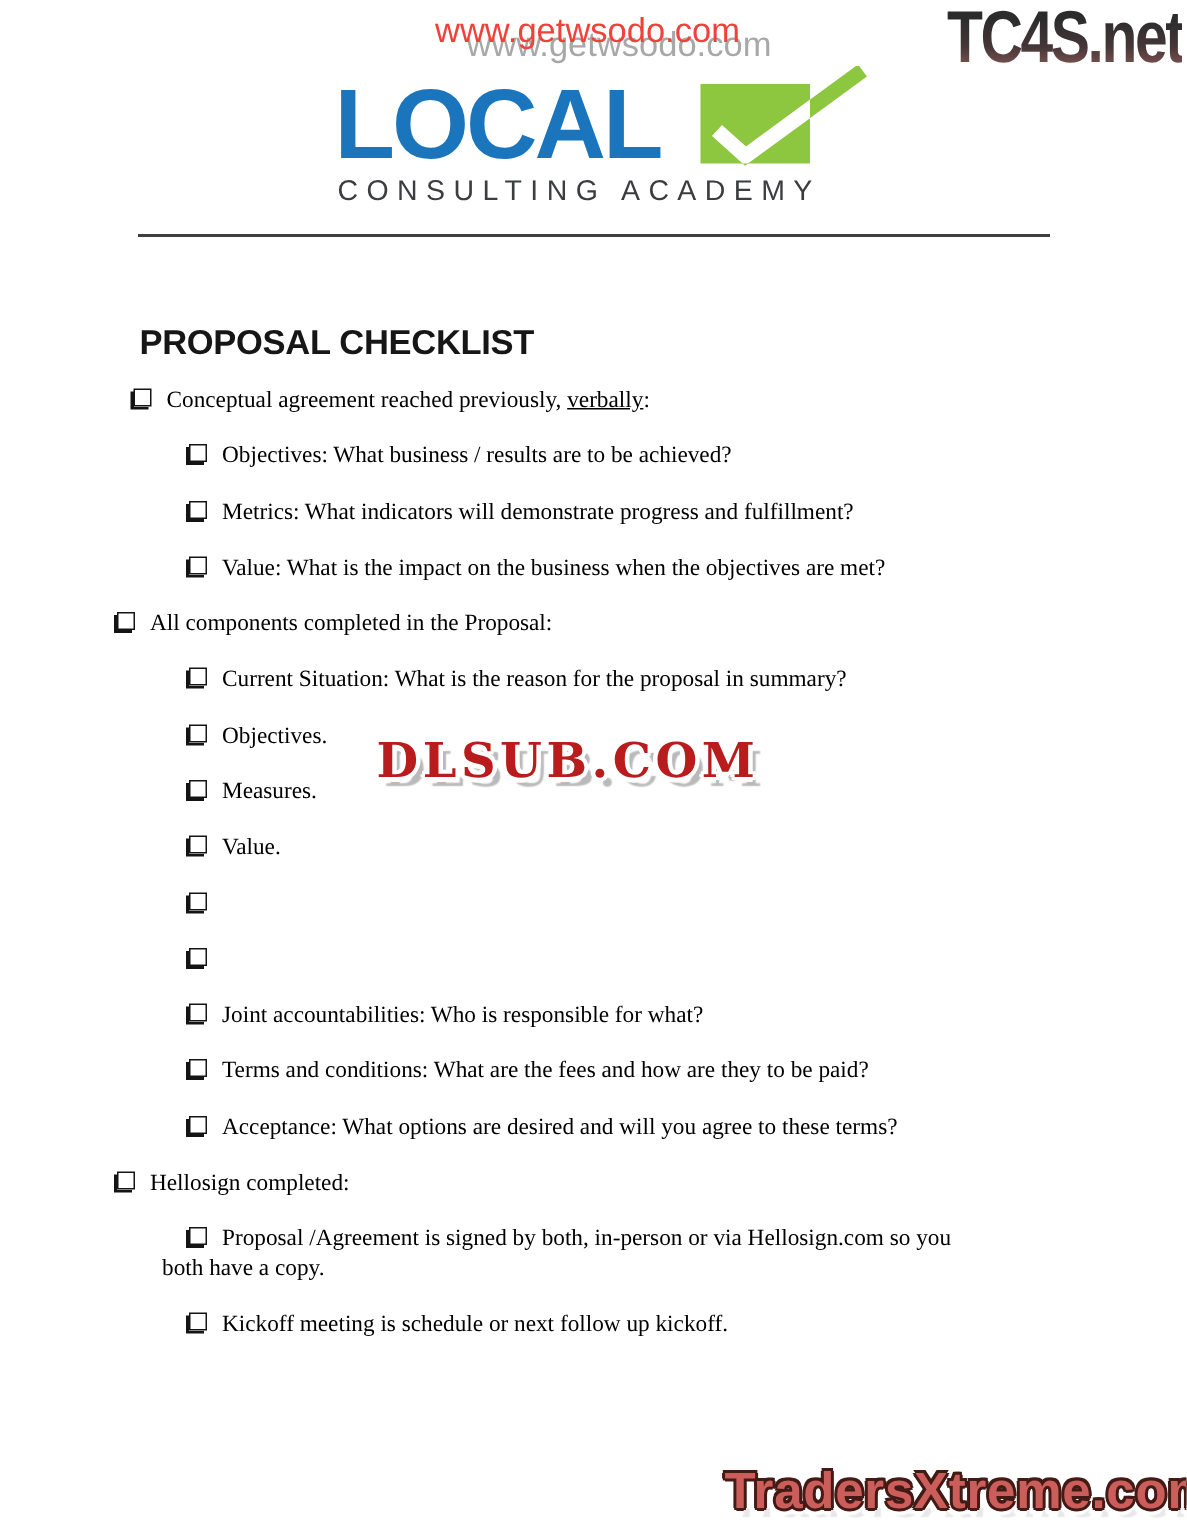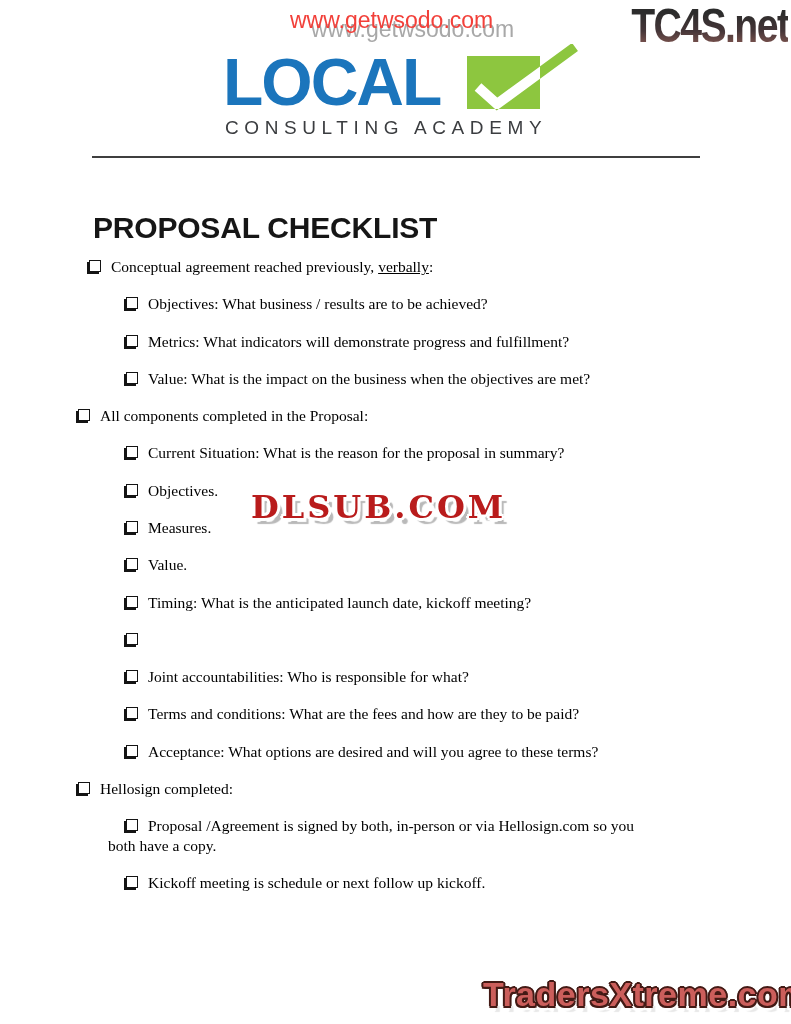--- a/index.html
+++ b/index.html
@@ -23,21 +23,21 @@
   .logo-local{position:absolute;left:223px;top:50px;font-family:"Liberation Sans",sans-serif;
               font-weight:bold;font-size:66px;line-height:64px;letter-spacing:-2px;color:#1b75bc;}
   .logo-check{position:absolute;left:464px;top:44px;}
   .logo-sub{position:absolute;left:225px;top:117px;font-family:Liberation Sans, sans-serif;
             font-size:19px;letter-spacing:5.6px;color:#3b3d40;white-space:nowrap;}
 
   .rule{position:absolute;left:92px;top:156px;width:608px;height:2px;background:#3f3f3f;}
 
   
   .doc-title{position:absolute;left:93px;top:214px;font-family:"Liberation Sans",sans-serif;
-             font-weight:bold;font-size:30px;line-height:28px;letter-spacing:-0.2px;color:#161616;white-space:nowrap;}
+             font-weight:bold;font-size:23px;line-height:28px;letter-spacing:-0.2px;color:#161616;white-space:nowrap;}
 
   .list{position:absolute;left:76px;top:257px;width:696px;color:#000000;
         font-size:15.5px;line-height:19.6px;}
   .item{white-space:pre-wrap;margin-bottom:17.7px;}
   .item:last-child{margin-bottom:0;}
   .lvl1{text-indent:2px;}
   .lvl1.first{text-indent:13px;}
   .lvl2{padding-left:32px;text-indent:18px;}
   .cb{display:inline-block;width:10px;height:10px;border:1.5px solid #141414;
       box-shadow:-2px 2px 0 0 #141414;margin-right:10px;}
@@ -102,21 +102,21 @@
     <div class="item lvl1"><span class="cb"></span><span>All components completed in the Proposal:</span></div>
 
     <div class="item lvl2"><span class="cb"></span><span>Current Situation: What is the reason for the proposal in summary?</span></div>
 
     <div class="item lvl2"><span class="cb"></span><span>Objectives.</span></div>
 
     <div class="item lvl2"><span class="cb"></span><span>Measures.</span></div>
 
     <div class="item lvl2"><span class="cb"></span><span>Value.</span></div>
 
-    <div class="item lvl2"><span class="cb"></span><span>Timing: What is the anticipated launch date, kickoff meeting?</span></div>
+    <div class="item lvl2"><span class="cb"></span></div>
 
     <div class="item lvl2"><span class="cb"></span></div>
 
     <div class="item lvl2"><span class="cb"></span><span>Joint accountabilities: Who is responsible for what?</span></div>
 
     <div class="item lvl2"><span class="cb"></span><span>Terms and conditions: What are the fees and how are they to be paid?</span></div>
 
     <div class="item lvl2"><span class="cb"></span><span>Acceptance: What options are desired and will you agree to these terms?</span></div>
 
     <div class="item lvl1"><span class="cb"></span><span>Hellosign completed:</span></div>

